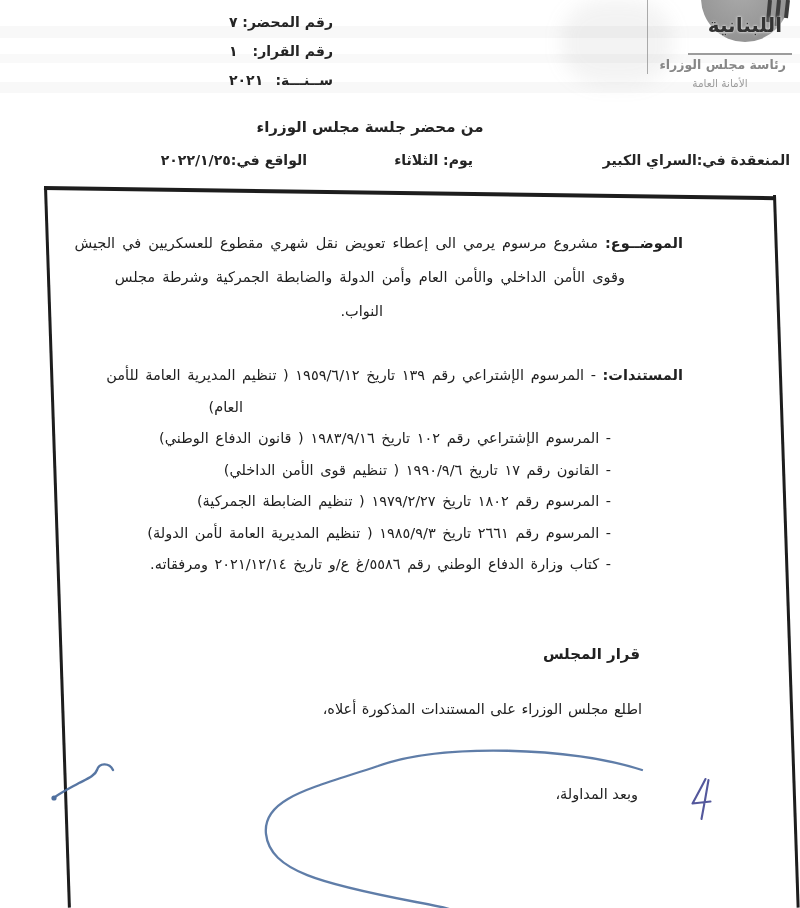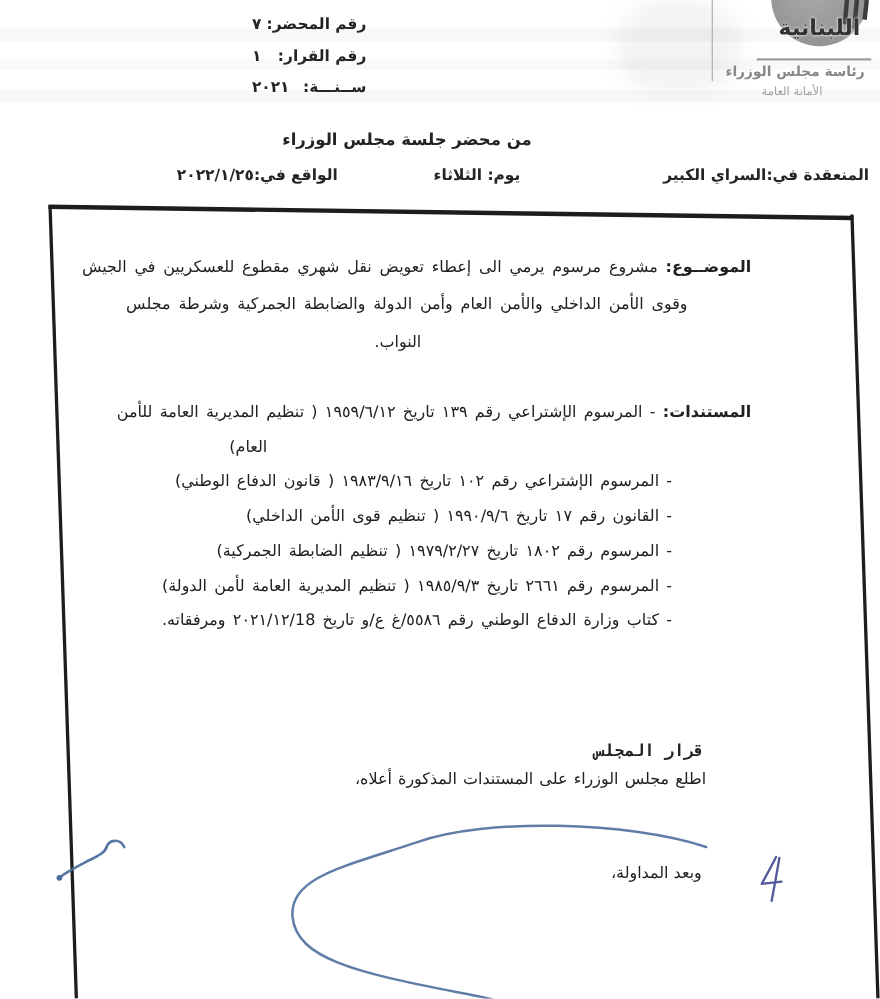--- a/index.html
+++ b/index.html
@@ -61,22 +61,22 @@
     font-size:14.5px;line-height:34px;letter-spacing:.2px;word-spacing:2.5px;}
   .subject-l2{margin-right:58px;}
   .subject-l3{margin-right:300px;}
 
   .docs-block{position:absolute;top:360px;right:117px;width:610px;direction:rtl;
     font-size:14.5px;line-height:31.5px;letter-spacing:.2px;word-spacing:2px;}
   .doc-line{direction:rtl;white-space:nowrap;color:#212121;}
   .doc-line.item{margin-right:72px;}
   .doc-line.cont{margin-right:440px;}
 
-  .qarar{position:absolute;top:673px;right:160px;font-size:15px;font-weight:bold;
-    direction:rtl;white-space:nowrap;color:#212121;font-family:Liberation Mono, monospace;}
+  .qarar{position:absolute;top:645px;right:160px;font-size:15px;font-weight:bold;
+    direction:rtl;white-space:nowrap;color:#212121;}
   .ittala{position:absolute;top:701px;right:158px;font-size:14.5px;direction:rtl;
     white-space:nowrap;color:#212121;word-spacing:1px;}
   .wabaad{position:absolute;top:770px;right:162px;font-size:14.5px;direction:rtl;
     white-space:nowrap;color:#212121;margin-top:16px;}
 
   .ink-layer{position:absolute;inset:0;pointer-events:none;}
 </style>
 </head>
 <body>
 
@@ -136,21 +136,21 @@
 
     <div class="doc-line first">
       <span class="b">المستندات:</span>
       <span>- المرسوم الإشتراعي رقم ١٣٩ تاريخ ١٩٥٩/٦/١٢ ( تنظيم المديرية العامة للأمن</span>
     </div>
   <div class="doc-line cont">العام)</div>
       <div class="doc-line item">- المرسوم الإشتراعي رقم ١٠٢ تاريخ ١٩٨٣/٩/١٦ ( قانون الدفاع الوطني)</div>
       <div class="doc-line item">- القانون رقم ١٧ تاريخ ١٩٩٠/٩/٦ ( تنظيم قوى الأمن الداخلي)</div>
       <div class="doc-line item">- المرسوم رقم ١٨٠٢ تاريخ ١٩٧٩/٢/٢٧ ( تنظيم الضابطة الجمركية)</div>
       <div class="doc-line item">- المرسوم رقم ٢٦٦١ تاريخ ١٩٨٥/٩/٣ ( تنظيم المديرية العامة لأمن الدولة)</div>
-      <div class="doc-line item">- كتاب وزارة الدفاع الوطني رقم ٥٥٨٦/غ ع/و تاريخ ٢٠٢١/١٢/18 ومرفقاته.</div>
+      <div class="doc-line item">- كتاب وزارة الدفاع الوطني رقم ٥٥٨٦/غ ع/و تاريخ ٢٠٢١/١٢/١٤ ومرفقاته.</div>
     </div>
 
   <div class="qarar">قرار المجلس</div>
   <div class="ittala">اطلع مجلس الوزراء على المستندات المذكورة أعلاه،</div>
   <div class="wabaad">وبعد المداولة،</div>
 
   <svg class="ink-layer" width="800" height="908" viewBox="0 0 800 908">
     <path d="M 642 770 C 572 747, 442 743, 378 766 C 312 788, 262 798, 266 834 C 270 871, 322 884, 416 902 C 438 906, 448 908, 455 911" stroke-width="2.3" fill="none" stroke-linecap="round" opacity="0.9" stroke="#4e6f9e"></path>
     <path d="M 113 770 C 109 762, 99 763, 97 770 C 95 776, 87 779, 79 783 C 70 788, 62 792, 55 797" stroke-width="2.4" fill="none" stroke-linecap="round" opacity="0.95" stroke="#4e6f9e"></path>
     <circle cx="54" cy="798" r="2.6" fill="#4e6f9e"></circle>

